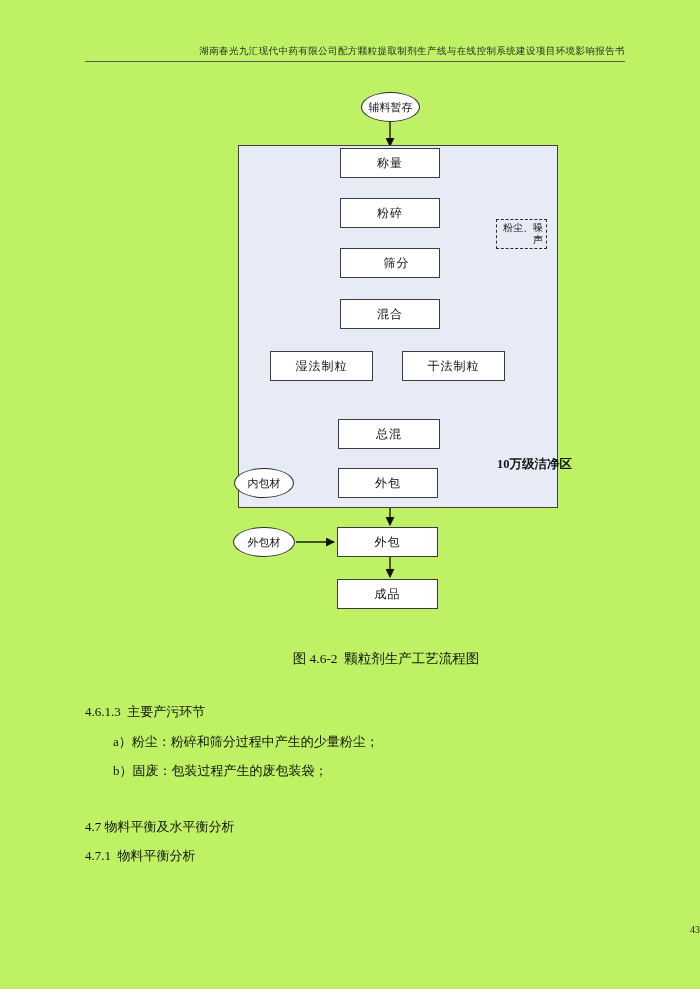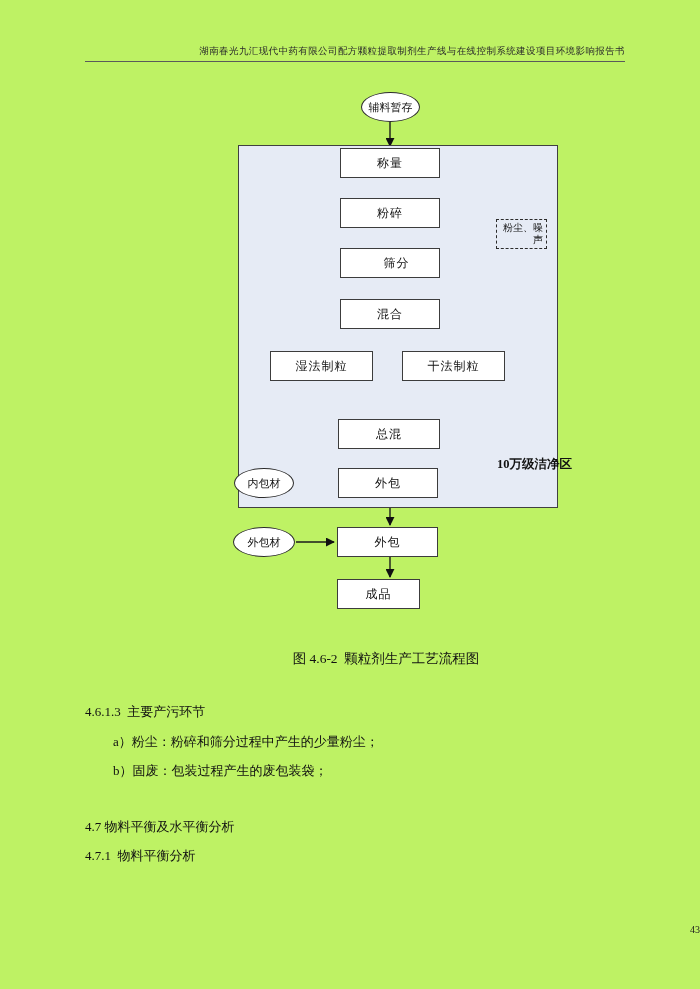--- a/index.html
+++ b/index.html
@@ -124,21 +124,21 @@
   <div class="node box" style="left:338px;top:419px;width:102px;height:30px;">总混</div>
 
   <div class="node oval" style="left:234px;top:468px;width:60px;height:30px;font-size:11px;">内包材</div>
 
   <div class="node box" style="left:338px;top:468px;width:100px;height:30px;">外包</div>
 
   <div class="node oval" style="left:233px;top:527px;width:62px;height:30px;font-size:11px;font-family:Liberation Serif, serif;">外包材</div>
 
   <div class="node box" style="left:337px;top:527px;width:101px;height:30px;">外包</div>
 
-  <div class="node box" style="left:337px;top:579px;width:83px;height:30px;">成品</div>
+  <div class="node box" style="left:337px;top:579px;width:101px;height:30px;">成品</div>
 
   <div class="caption pre">图 4.6-2  颗粒剂生产工艺流程图</div>
 
   <div class="bodyline pre" style="left:85px;top:703px;">4.6.1.3  主要产污环节</div>
   <div class="bodyline pre" style="left:113px;top:762px;">b）固废：包装过程产生的废包装袋；</div>
   <div class="bodyline pre" style="left:113px;top:733px;">a）粉尘：粉碎和筛分过程中产生的少量粉尘；</div>
   <div class="bodyline pre" style="left:85px;top:818px;">4.7 物料平衡及水平衡分析</div>
   <div class="bodyline pre" style="left:85px;top:847px;">4.7.1  物料平衡分析</div>
 
   <div class="page-number">43</div>

